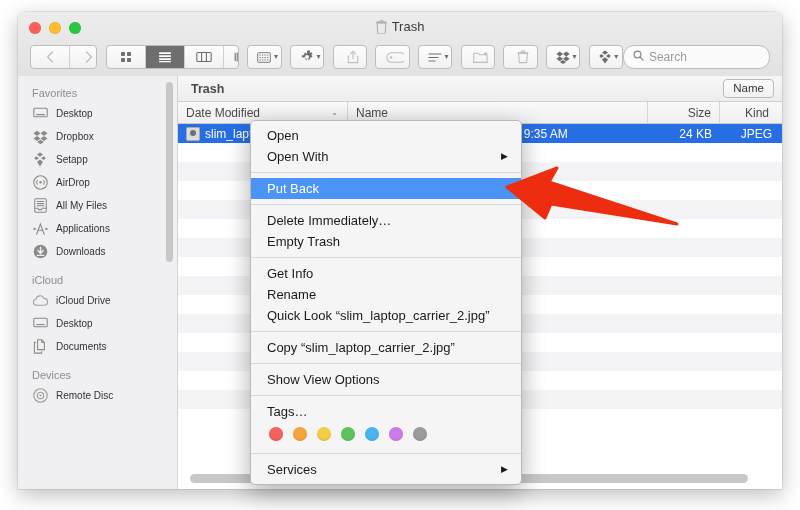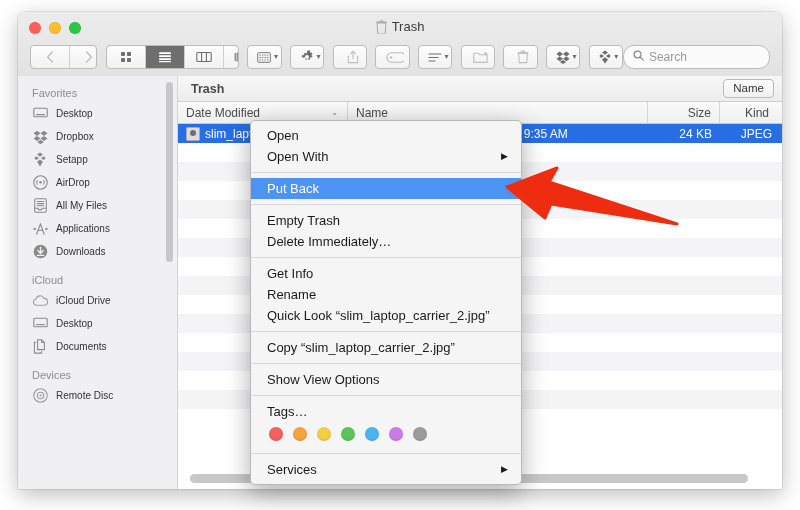--- a/index.html
+++ b/index.html
@@ -681,24 +681,24 @@
 
     <div class="sep"></div>
 
     <div class="mi hl" style="background: rgb(75, 147, 245);">
       <span>Put Back</span>
     </div>
 
     <div class="sep"></div>
 
     <div class="mi">
+      <span>Delete Immediately…</span>
+    </div>
+    <div class="mi">
       <span>Empty Trash</span>
-    </div>
-    <div class="mi">
-      <span>Delete Immediately…</span>
     </div>
 
     <div class="sep"></div>
 
     <div class="mi">
       <span>Get Info</span>
     </div>
     <div class="mi">
       <span>Rename</span>
     </div>

